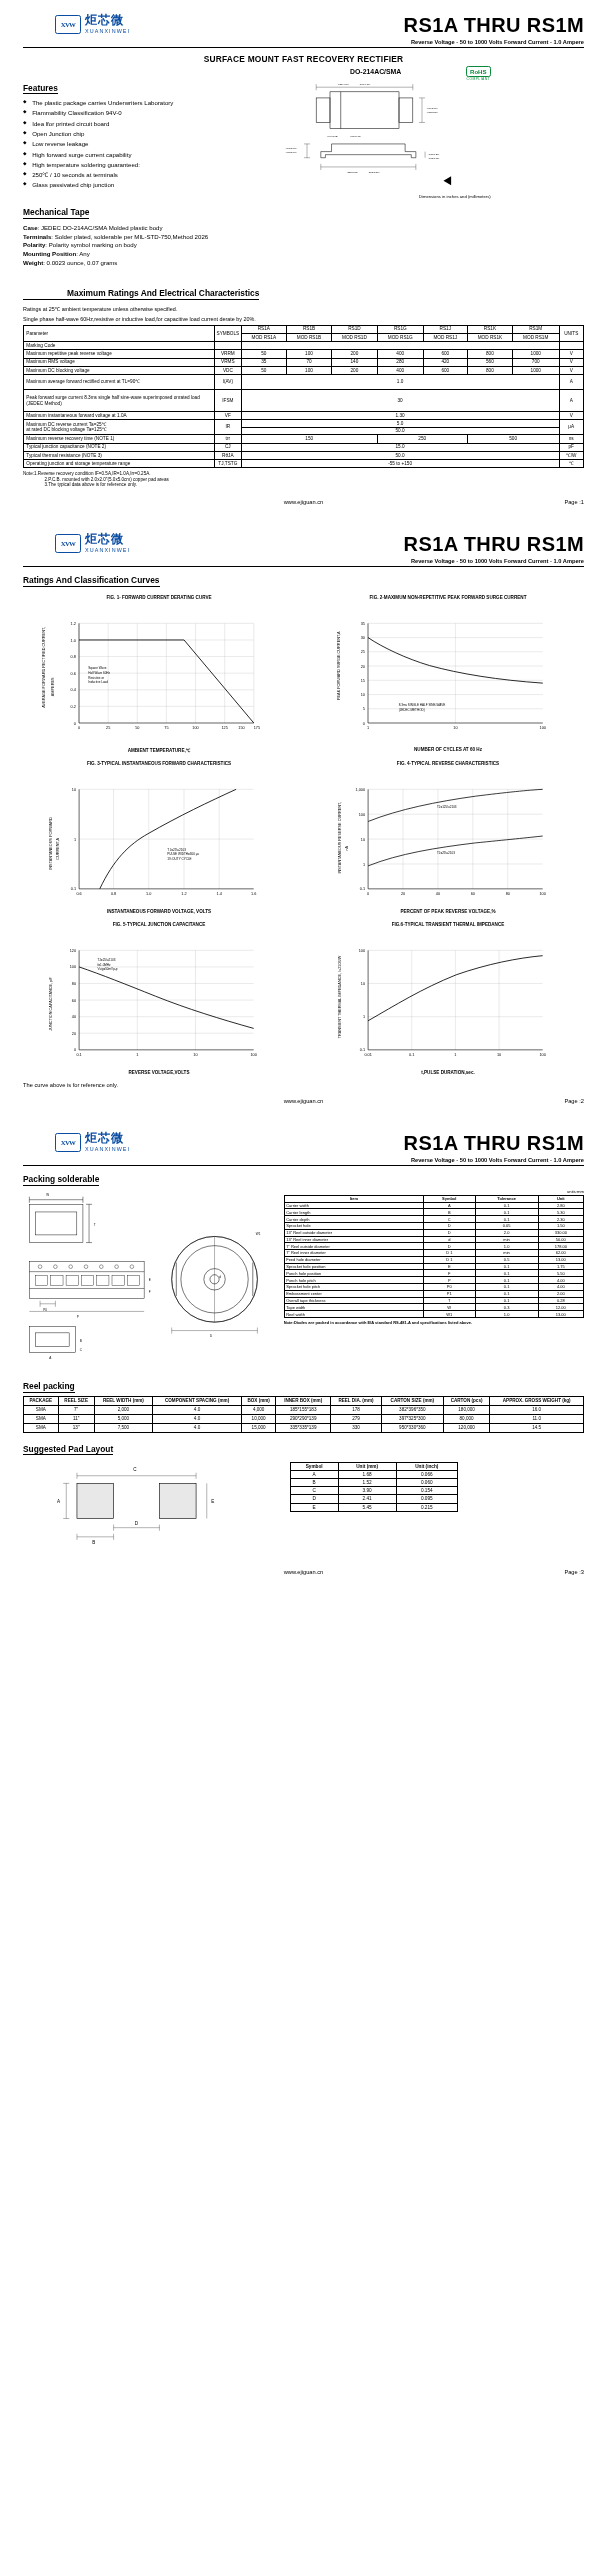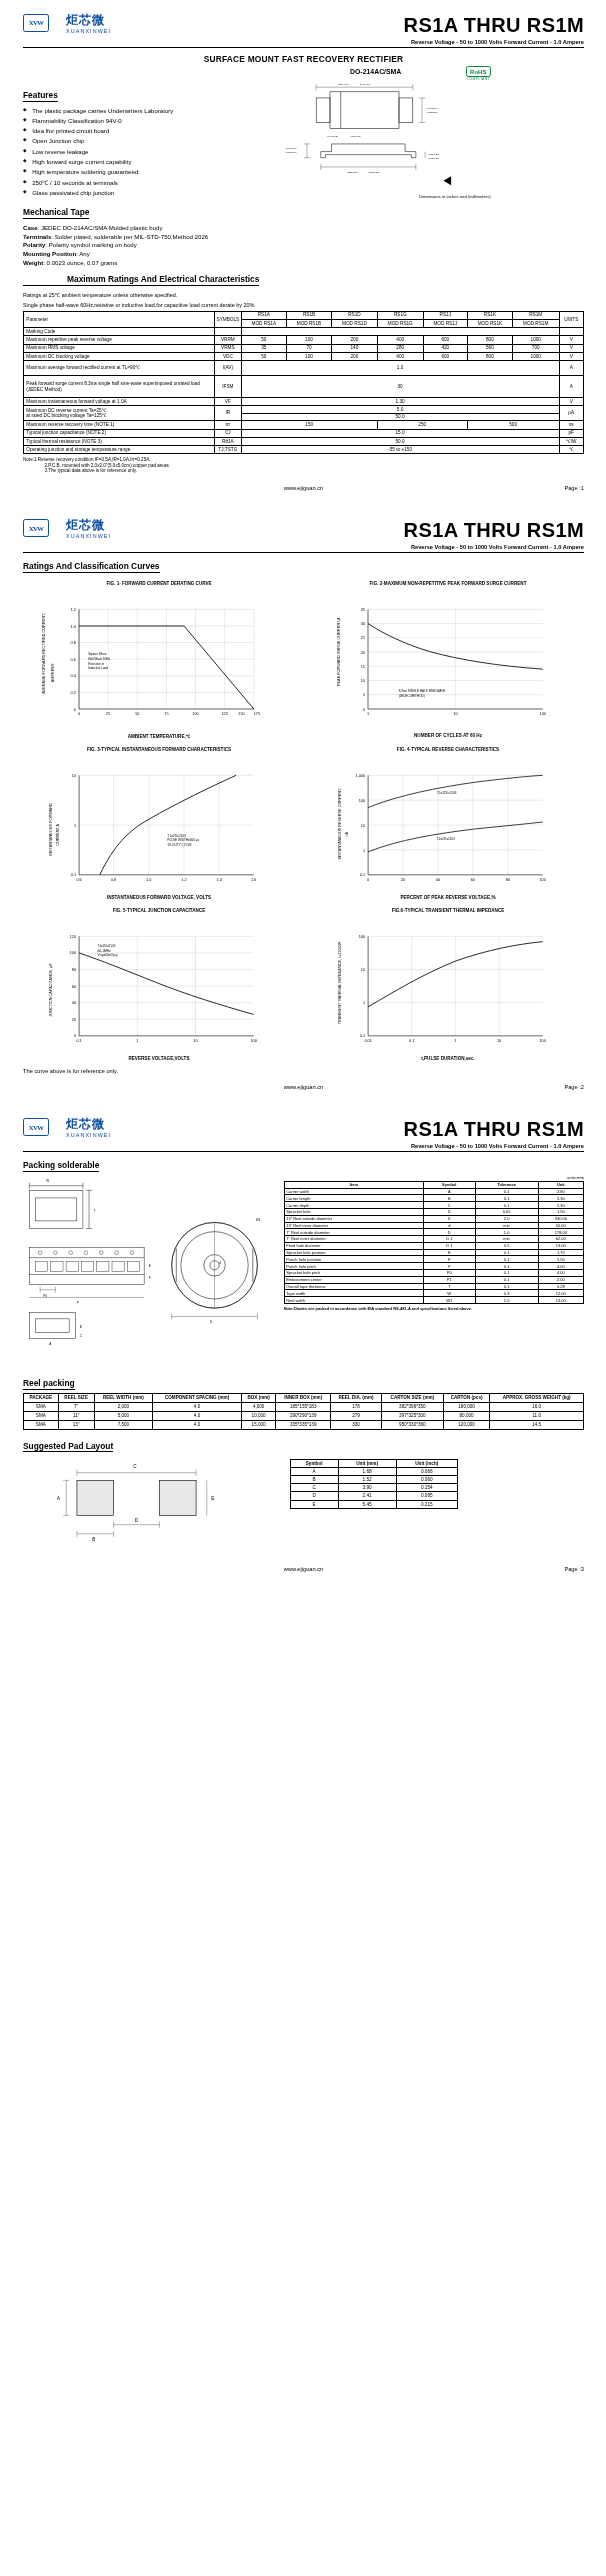--- a/index.html
+++ b/index.html
@@ -12,21 +12,21 @@
     font-size: 6.1px;
   }
   .page {
     width: 607px;
     position: relative;
     padding: 13.8px 23px 7.7px 23px;
   }
   .page + .page { }
   
   .hdr { display:flex; align-items:flex-start; justify-content:space-between; }
-  .logo-wrap { display:flex; align-items:flex-start; gap:17px; }
+  .logo-wrap { display:flex; align-items:flex-end; gap:4px;margin-left:32px; }
   .logo-mark {
     width:26px; height:18.4px; border:1.2px solid #0b4da2; border-radius:2.3px;
     display:flex; align-items:center; justify-content:center;
     color:#0b4da2; font-size:6.9px; font-weight:bold; letter-spacing:-0.8px;
     font-family:"Liberation Serif", serif;
   }
   .logo-text-cn { font-size:12.2px; font-weight:bold; color:#0b4da2; letter-spacing:0.8px; line-height:1; font-family:"DejaVu Sans", sans-serif;}
   .logo-text-en { font-size:5.4px; color:#0b4da2; letter-spacing:1.1px; margin-top:1.5px; }
   .hdr-right { text-align:right; }
   .part-title { font-size:20px; font-weight:bold; letter-spacing:0.4px; }
@@ -113,21 +113,21 @@
     </div>
     <div class="hdr-right">
       <div class="part-title">RS1A THRU RS1M</div>
       <div class="part-sub">Reverse Voltage - 50 to 1000 Volts    Forward Current - 1.0 Ampere</div>
     </div>
   </div>
   <hr class="hdr-rule">
 
   <div class="doc-title">SURFACE MOUNT FAST RECOVERY RECTIFIER</div>
 
-  <div style="display:flex; gap:7.7px; align-items:flex-end;">
+  <div style="display:flex; gap:7.7px; align-items:center;">
     <div style="width:230px;">
       <h2 class="sec">Features</h2>
       <ul class="feat">
         <li>The plastic package carries Underwriters Laboratory</li>
         <li style="list-style:none;padding-left:9.2px;">Flammability Classification 94V-0</li>
         <li>Idea lfor printed circuit board</li>
         <li>Open Junction chip</li>
         <li>Low reverse leakage</li>
         <li>High forward surge current capability</li>
         <li>High temperature soldering guaranteed:</li>
@@ -195,21 +195,21 @@
 
   <div class="mech">
     <h2 class="sec">Mechanical Tape</h2>
     <p><b>Case</b><span>: JEDEC DO-214AC/SMA Molded plastic body</span></p>
     <p><b>Terminals</b><span>: Solder plated, solderable per MIL-STD-750,Method 2026</span></p>
     <p><b>Polarity</b><span>: Polarity symbol  marking on body</span></p>
     <p><b>Mounting Position</b><span>: Any</span></p>
     <p><b>Weight</b><span>: 0.0023 ounce, 0.07 grams</span></p>
   </div>
 
-  <h2 class="sec" style="margin-top:6px;padding-left:44px;">Maximum Ratings And Electrical Characteristics</h2>
+  <h2 class="sec" style="margin-top:20px;padding-left:44px;">Maximum Ratings And Electrical Characteristics</h2>
   <div class="ratings-note">Ratings at 25℃ ambient temperature unless otherwise specified.</div>
   <div class="ratings-note" style="margin-bottom:3.1px;">Single phase half-wave 60Hz,resistive or inductive load,for capacitive load current derate by 20%.</div>
 
   <table class="spec">
     <tbody>
         <tr>
       <td rowspan="2" style="width:191px;" class="l">Parameter</td>
       <td rowspan="2" style="width:26px;">SYMBOLS</td>
       <td>RS1A</td>
       <td>RS1B</td>
@@ -834,21 +834,21 @@
               <td>W1</td>
               <td>1.0</td>
               <td>13.00</td>
             </tr>
       </tbody>
         </table>
       <div class="pack-note">Note:Diodes are packed in accordance with EIA standard RS-481-A and specifications listed above.</div>
     </div>
   </div>
 
-  <h2 class="sec" style="margin-top:27px;">Reel packing</h2>
+  <h2 class="sec" style="margin-top:16px;">Reel packing</h2>
   <table class="reel">
     <tbody>
         <tr>
       <th>PACKAGE</th>
       <th>REEL SIZE</th>
       <th>REEL WIDTH (mm)</th>
       <th>COMPONENT SPACING (mm)</th>
       <th>BOX (mm)</th>
       <th>INNER BOX (mm)</th>
       <th>REEL DIA. (mm)</th>

